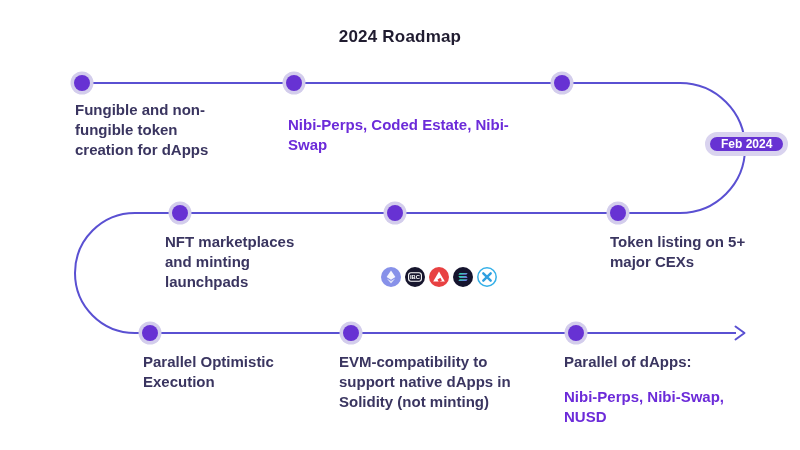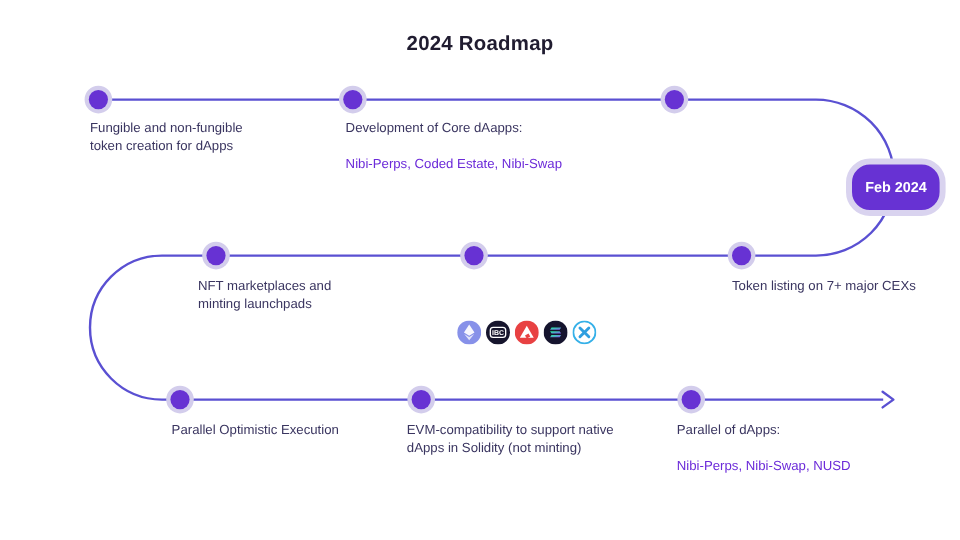--- a/index.html
+++ b/index.html
@@ -7,29 +7,29 @@
     width:800px; height:450px; background:#ffffff; position:relative;
     font-family:"Liberation Sans", sans-serif; overflow:hidden;
   }
   .stage { position:absolute; inset:0; width:800px; height:450px; }
   .page-title {
     position:absolute; top:27px; left:0; width:800px; text-align:center;
     font-size:17px; font-weight:800; color:#201c30; letter-spacing:.2px;
   }
   svg.timeline { position:absolute; top:0; left:0; display:block; }
   .item {
-    position:absolute; font-size:11px; font-weight:400; line-height:1.33;
+    position:absolute; font-size:15px; font-weight:700; line-height:1.33;
     color:#3a3560; letter-spacing:0;
   }
   .item-highlight { color:#6c2bd9; margin-top:15px; }
   .item-highlight:empty { display:none; }
   .badge {
     position:absolute; left:705px; top:132px;
     background:#6732d3; color:#ffffff; font-size:12px; font-weight:700;
-    padding:12px 11px; border-radius:20px; border:5px solid #d9d3ef;
+    padding:0 11px; border-radius:20px; border:5px solid #d9d3ef;
     white-space:nowrap;
   }
   .chain-icons {
     position:absolute; left:381px; top:267px; display:flex; gap:4px; align-items:center;
   }
   .chain-icons svg { display:block; }
 </style>
 </head>
 <body>
 
@@ -81,30 +81,29 @@
     </g>
   </svg>
 
   <div class="badge">Feb 2024</div>
 
   <div class="item" style="left:75px; top:100px; max-width:150px">
     <div>Fungible and non-fungible token creation for dApps</div>
 
   </div>
   <div class="item" style="left:288px; top:100px; max-width:235px">
-    <div>Development of Core dAapps:</div>
     <div class="item-highlight">Nibi-Perps, Coded Estate, Nibi-Swap</div>
   </div>
 
   <div class="item" style="left:165px; top:232px; max-width:148px">
     <div>NFT marketplaces and minting launchpads</div>
 
   </div>
   <div class="item" style="left:610px; top:232px; max-width:158px">
-    <div>Token listing on 7+ major CEXs</div>
+    <div>Token listing on 5+ major CEXs</div>
 
   </div>
 
   <div class="chain-icons">
     <svg width="20" height="20" viewBox="0 0 20 20">
       <circle cx="10" cy="10" r="10" fill="#8791e9"></circle>
       <polygon points="10,3.5 14.4,10.1 10,12.7 5.6,10.1" fill="#ffffff" opacity="0.92"></polygon>
       <polygon points="10,16.6 14.2,11.4 10,13.9 5.8,11.4" fill="#ffffff" opacity="0.75"></polygon>
     </svg>
     <svg width="20" height="20" viewBox="0 0 20 20">

